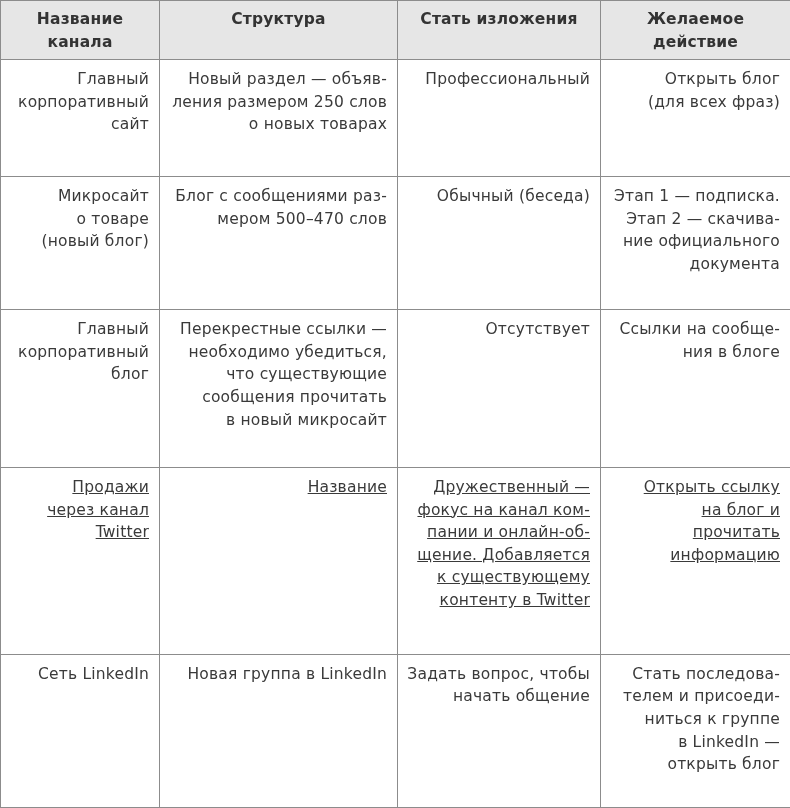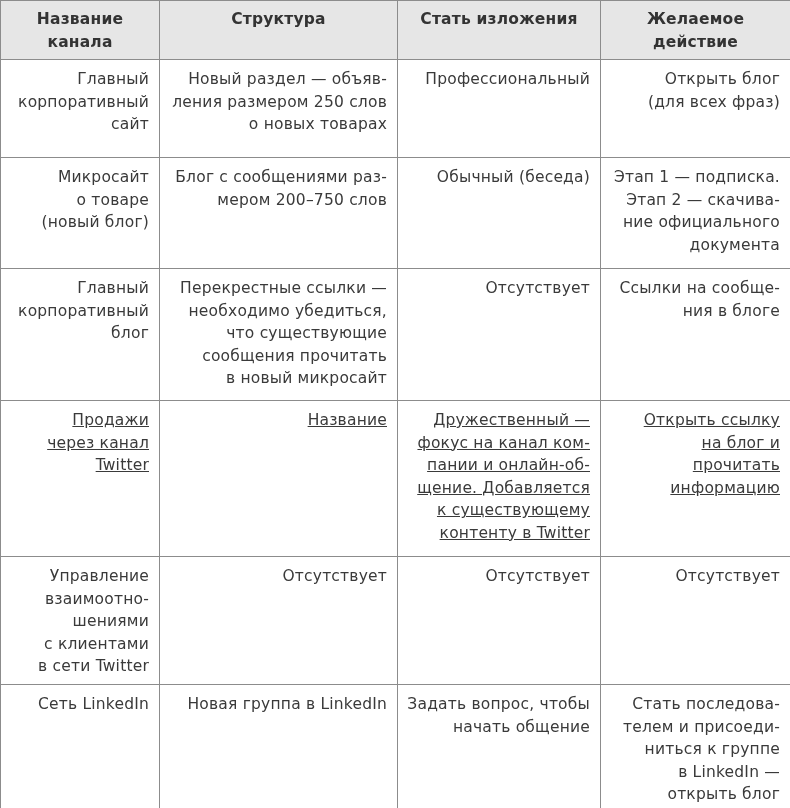--- a/index.html
+++ b/index.html
@@ -72,21 +72,21 @@
 о новых товарах</td>
       <td>Профессиональный</td>
       <td>Открыть блог
 (для всех фраз)</td>
     </tr>
     <tr class="r1">
       <td>Микросайт
 о товаре
 (новый блог)</td>
       <td>Блог с сообщениями раз-
-мером 200–750 слов</td>
+мером 500–470 слов</td>
       <td>Обычный (беседа)</td>
       <td>Этап 1 — подписка.
 Этап 2 — скачива-
 ние официального
 документа</td>
     </tr>
     <tr class="r2">
       <td>Главный
 корпоративный
 блог</td>
@@ -107,30 +107,20 @@
       <td>Дружественный —
 фокус на канал ком-
 пании и онлайн-об-
 щение. Добавляется
 к существующему
 контенту в Twitter</td>
       <td>Открыть ссылку
 на блог и прочитать
 информацию</td>
     </tr>
-    <tr class="r4">
-      <td>Управление
-взаимоотно-
-шениями
-с клиентами
-в сети Twitter</td>
-      <td>Отсутствует</td>
-      <td>Отсутствует</td>
-      <td>Отсутствует</td>
-    </tr>
     <tr class="r5">
       <td>Сеть LinkedIn</td>
       <td>Новая группа в LinkedIn</td>
       <td>Задать вопрос, чтобы
 начать общение</td>
       <td>Стать последова-
 телем и присоеди-
 ниться к группе
 в LinkedIn —
 открыть блог</td>

